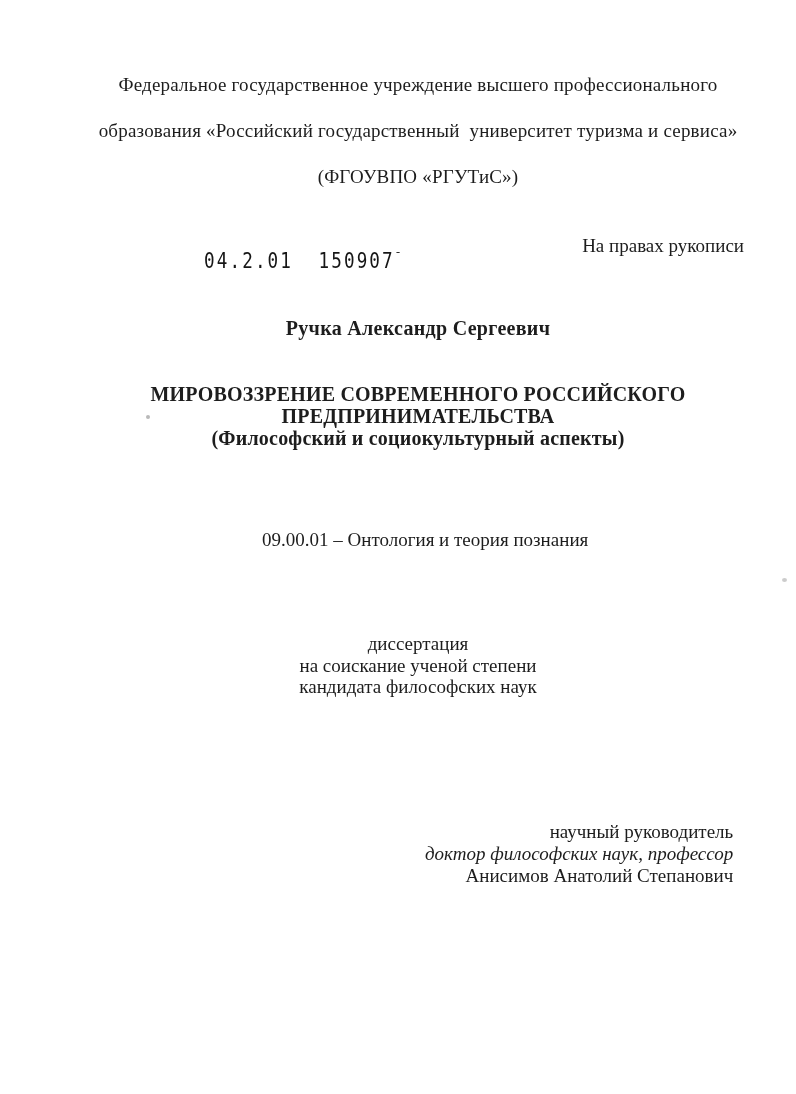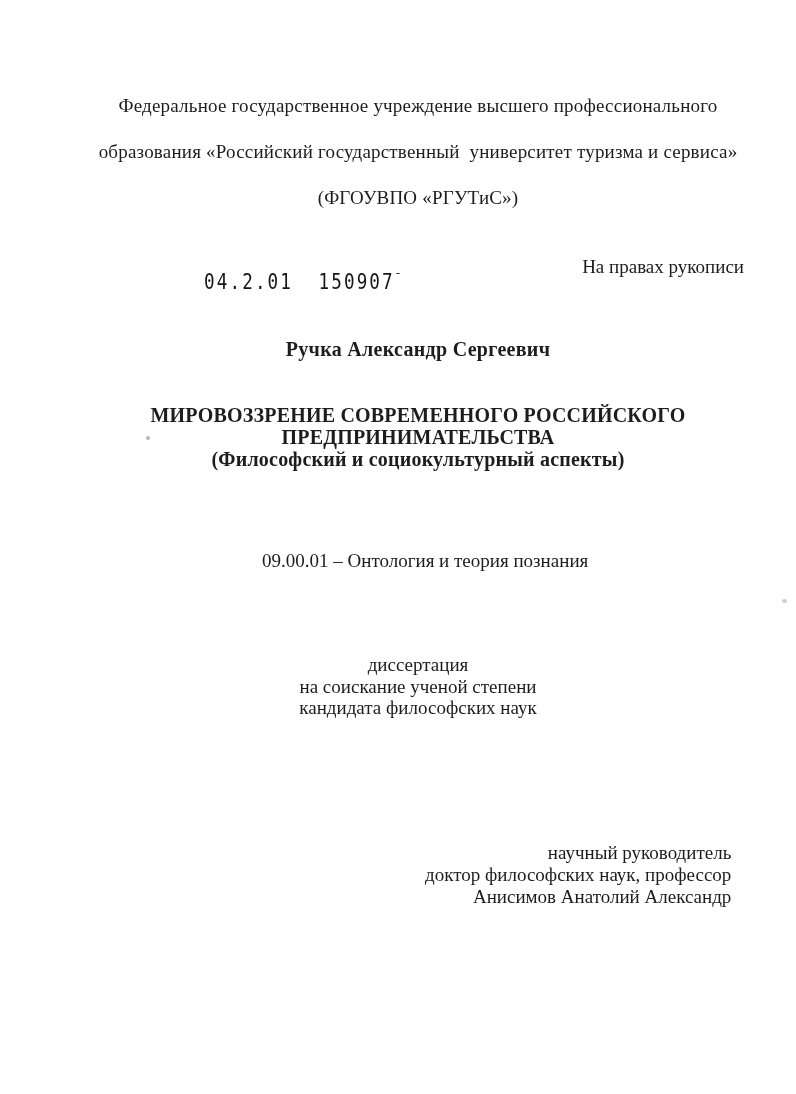--- a/index.html
+++ b/index.html
@@ -4,21 +4,20 @@
 <style>
   html, body { margin: 0; padding: 0; background: #ffffff; }
   .page {
     position: relative;
     width: 796px;
     height: 898px;
     background: #ffffff;
     overflow: hidden;
     font-family: "Liberation Serif", serif;
     color: #1d1d1d;
-    margin-top: 21px;
   }
   .abs { position: absolute; }
   .line { white-space: pre-wrap; }
 
   
   .center-col {
     position: absolute;
     left: 38px;
     width: 760px;
     text-align: center;
@@ -86,21 +85,21 @@
 
   .supervisor-block {
     top: 821px;
     left: 416px;
     font-size: 19px;
     line-height: 22px;
     text-align: right;
     white-space: nowrap;
   }
   .supervisor-block .indent-1 { padding-left: 12px; }
-  .supervisor-block .indent-2 { padding-left: 9px; }
+  .supervisor-block .indent-2 { padding-left: 9px; font-style: italic; }
 
   .city-line {
     top: 984px;
     left: 378px;
     font-size: 13px;
     white-space: nowrap;
   }
 
   
   .artifact { position: absolute; pointer-events: none; }
@@ -137,21 +136,21 @@
 
   <div class="center-col thesis-block">
     <div class="line">диссертация</div>
     <div class="line">на соискание ученой степени</div>
     <div class="line">кандидата философских наук</div>
   </div>
 
   <div class="abs supervisor-block">
     <div class="line indent-1">научный руководитель</div>
     <div class="line indent-2">доктор философских наук, профессор</div>
-    <div class="line">Анисимов Анатолий Александр</div>
+    <div class="line">Анисимов Анатолий Степанович</div>
   </div>
 
   <div class="abs city-line">Москва – 2010</div>
 
   <div class="artifact artifact-dot-1"></div>
   <div class="artifact artifact-dot-2"></div>
   <div class="artifact artifact-smudge"></div>
   <div class="artifact artifact-dash-1"></div>
 
 </div>

